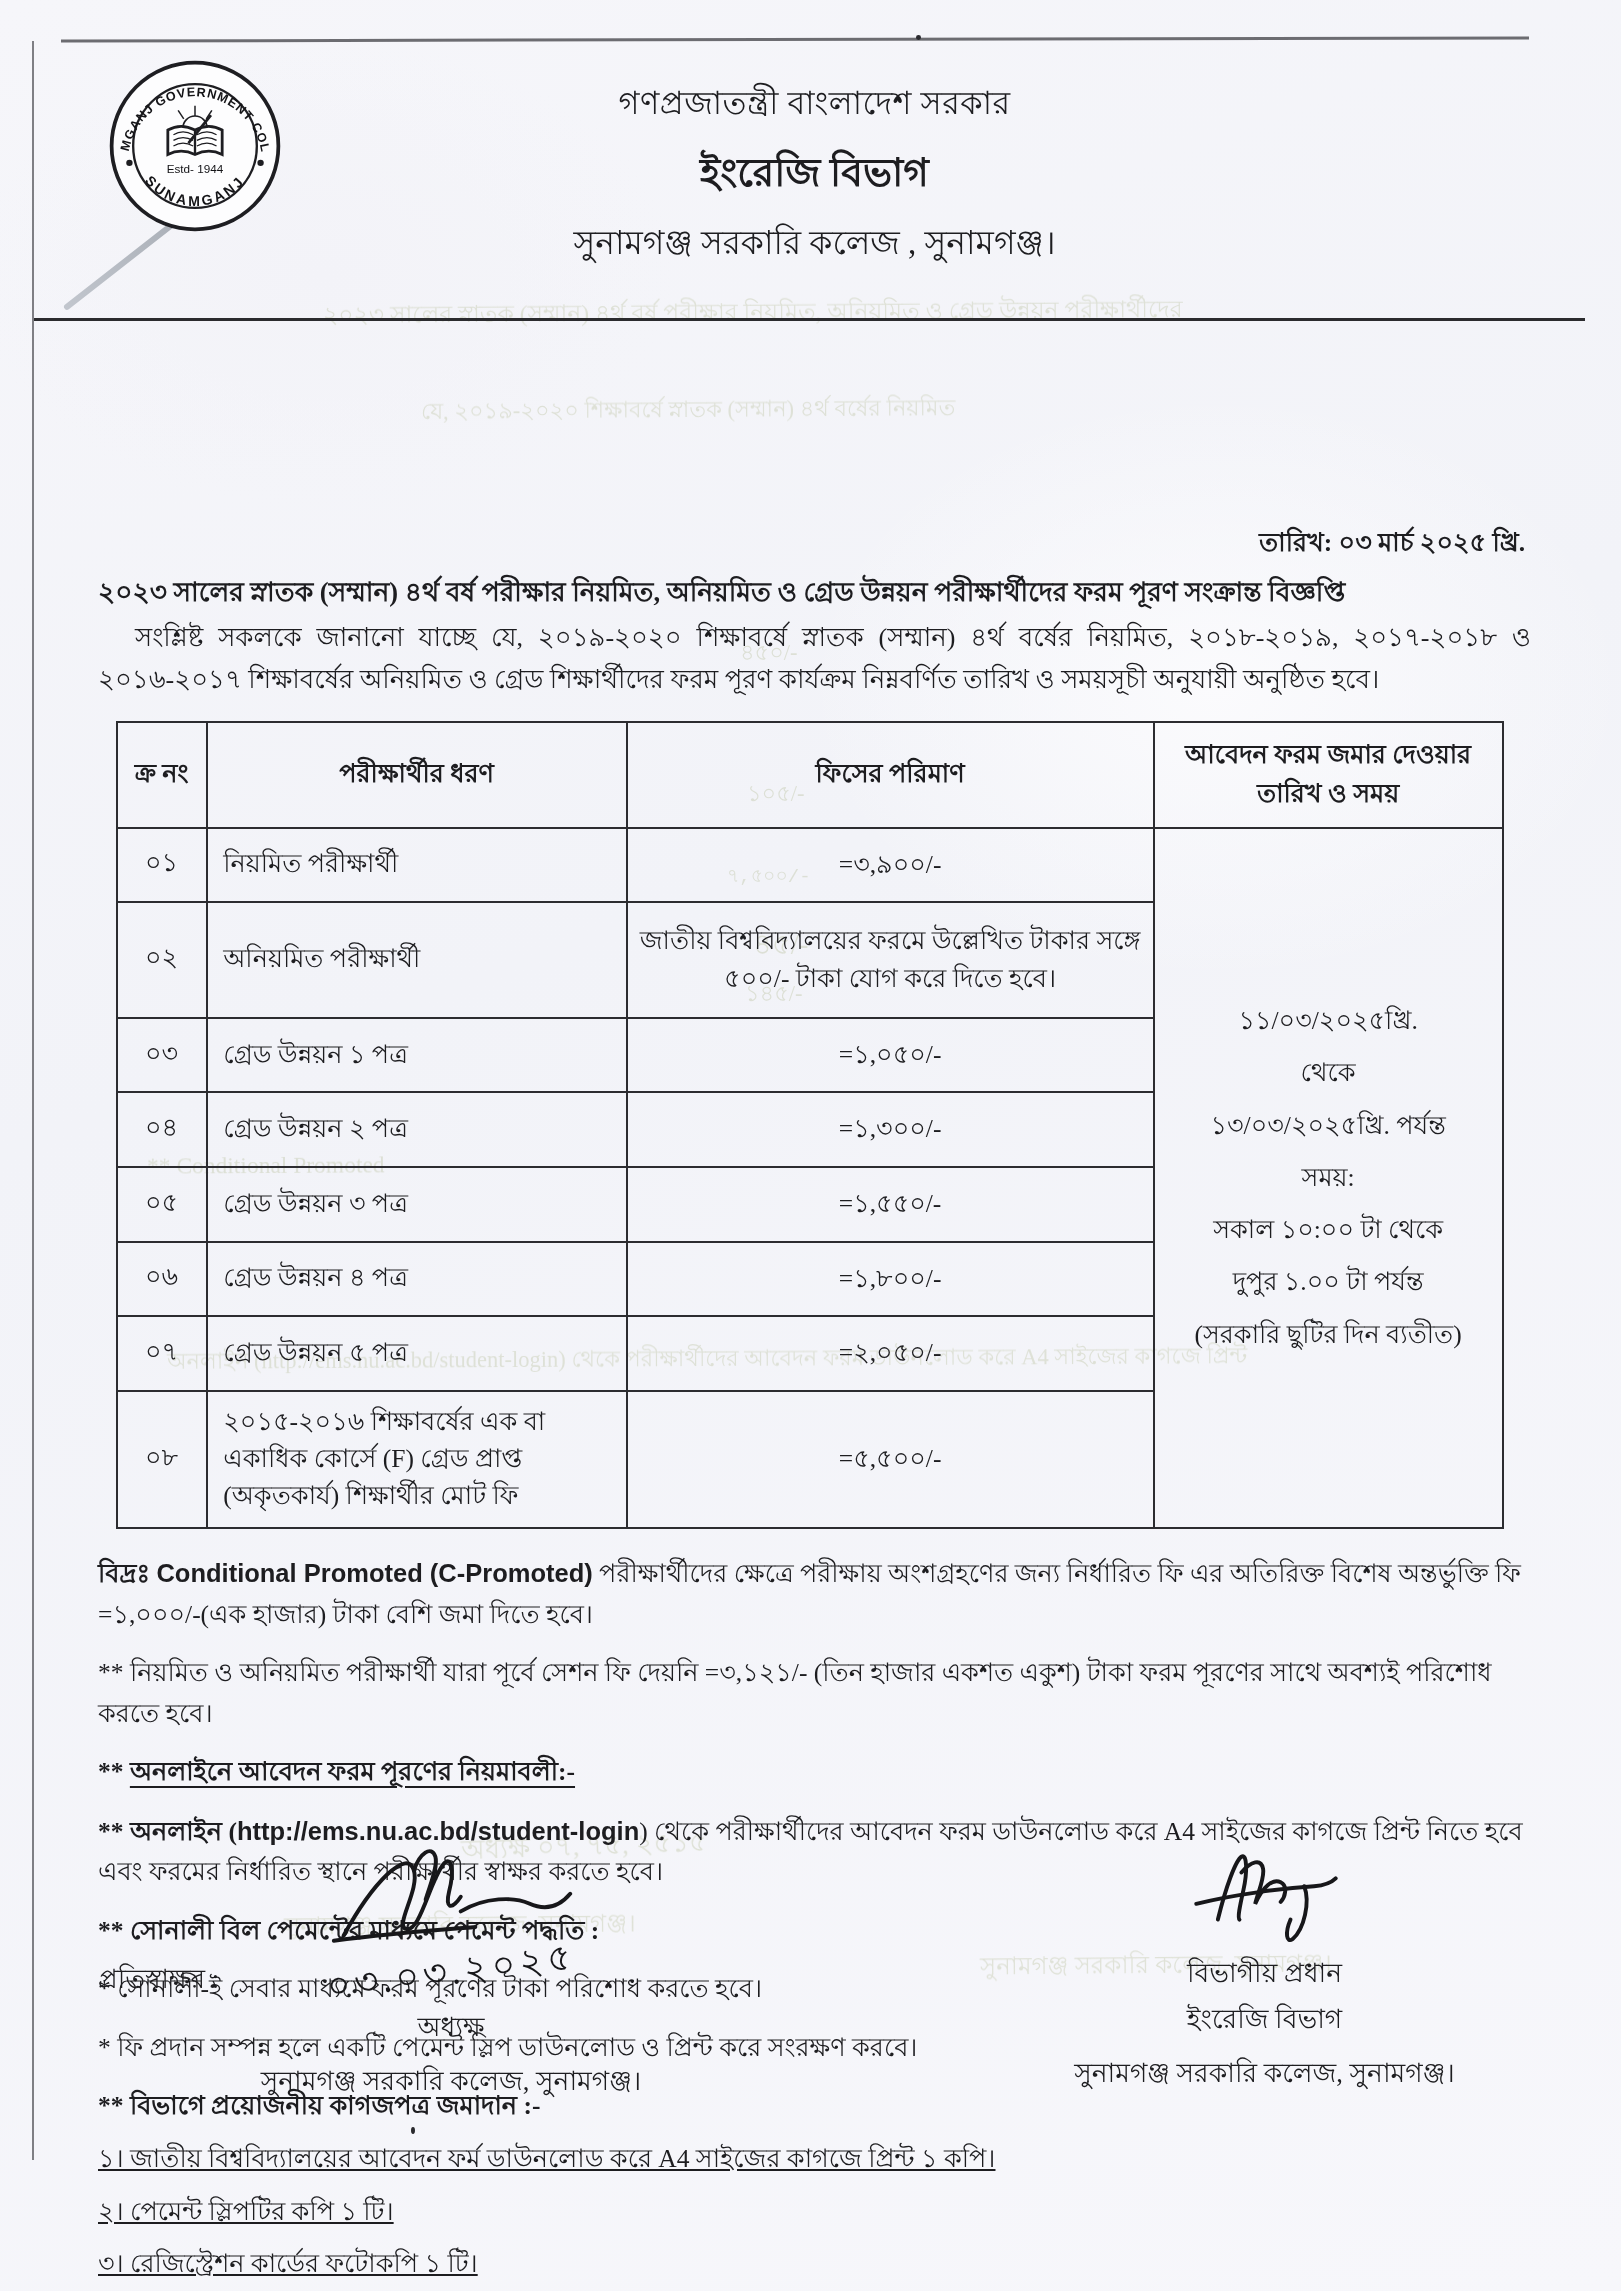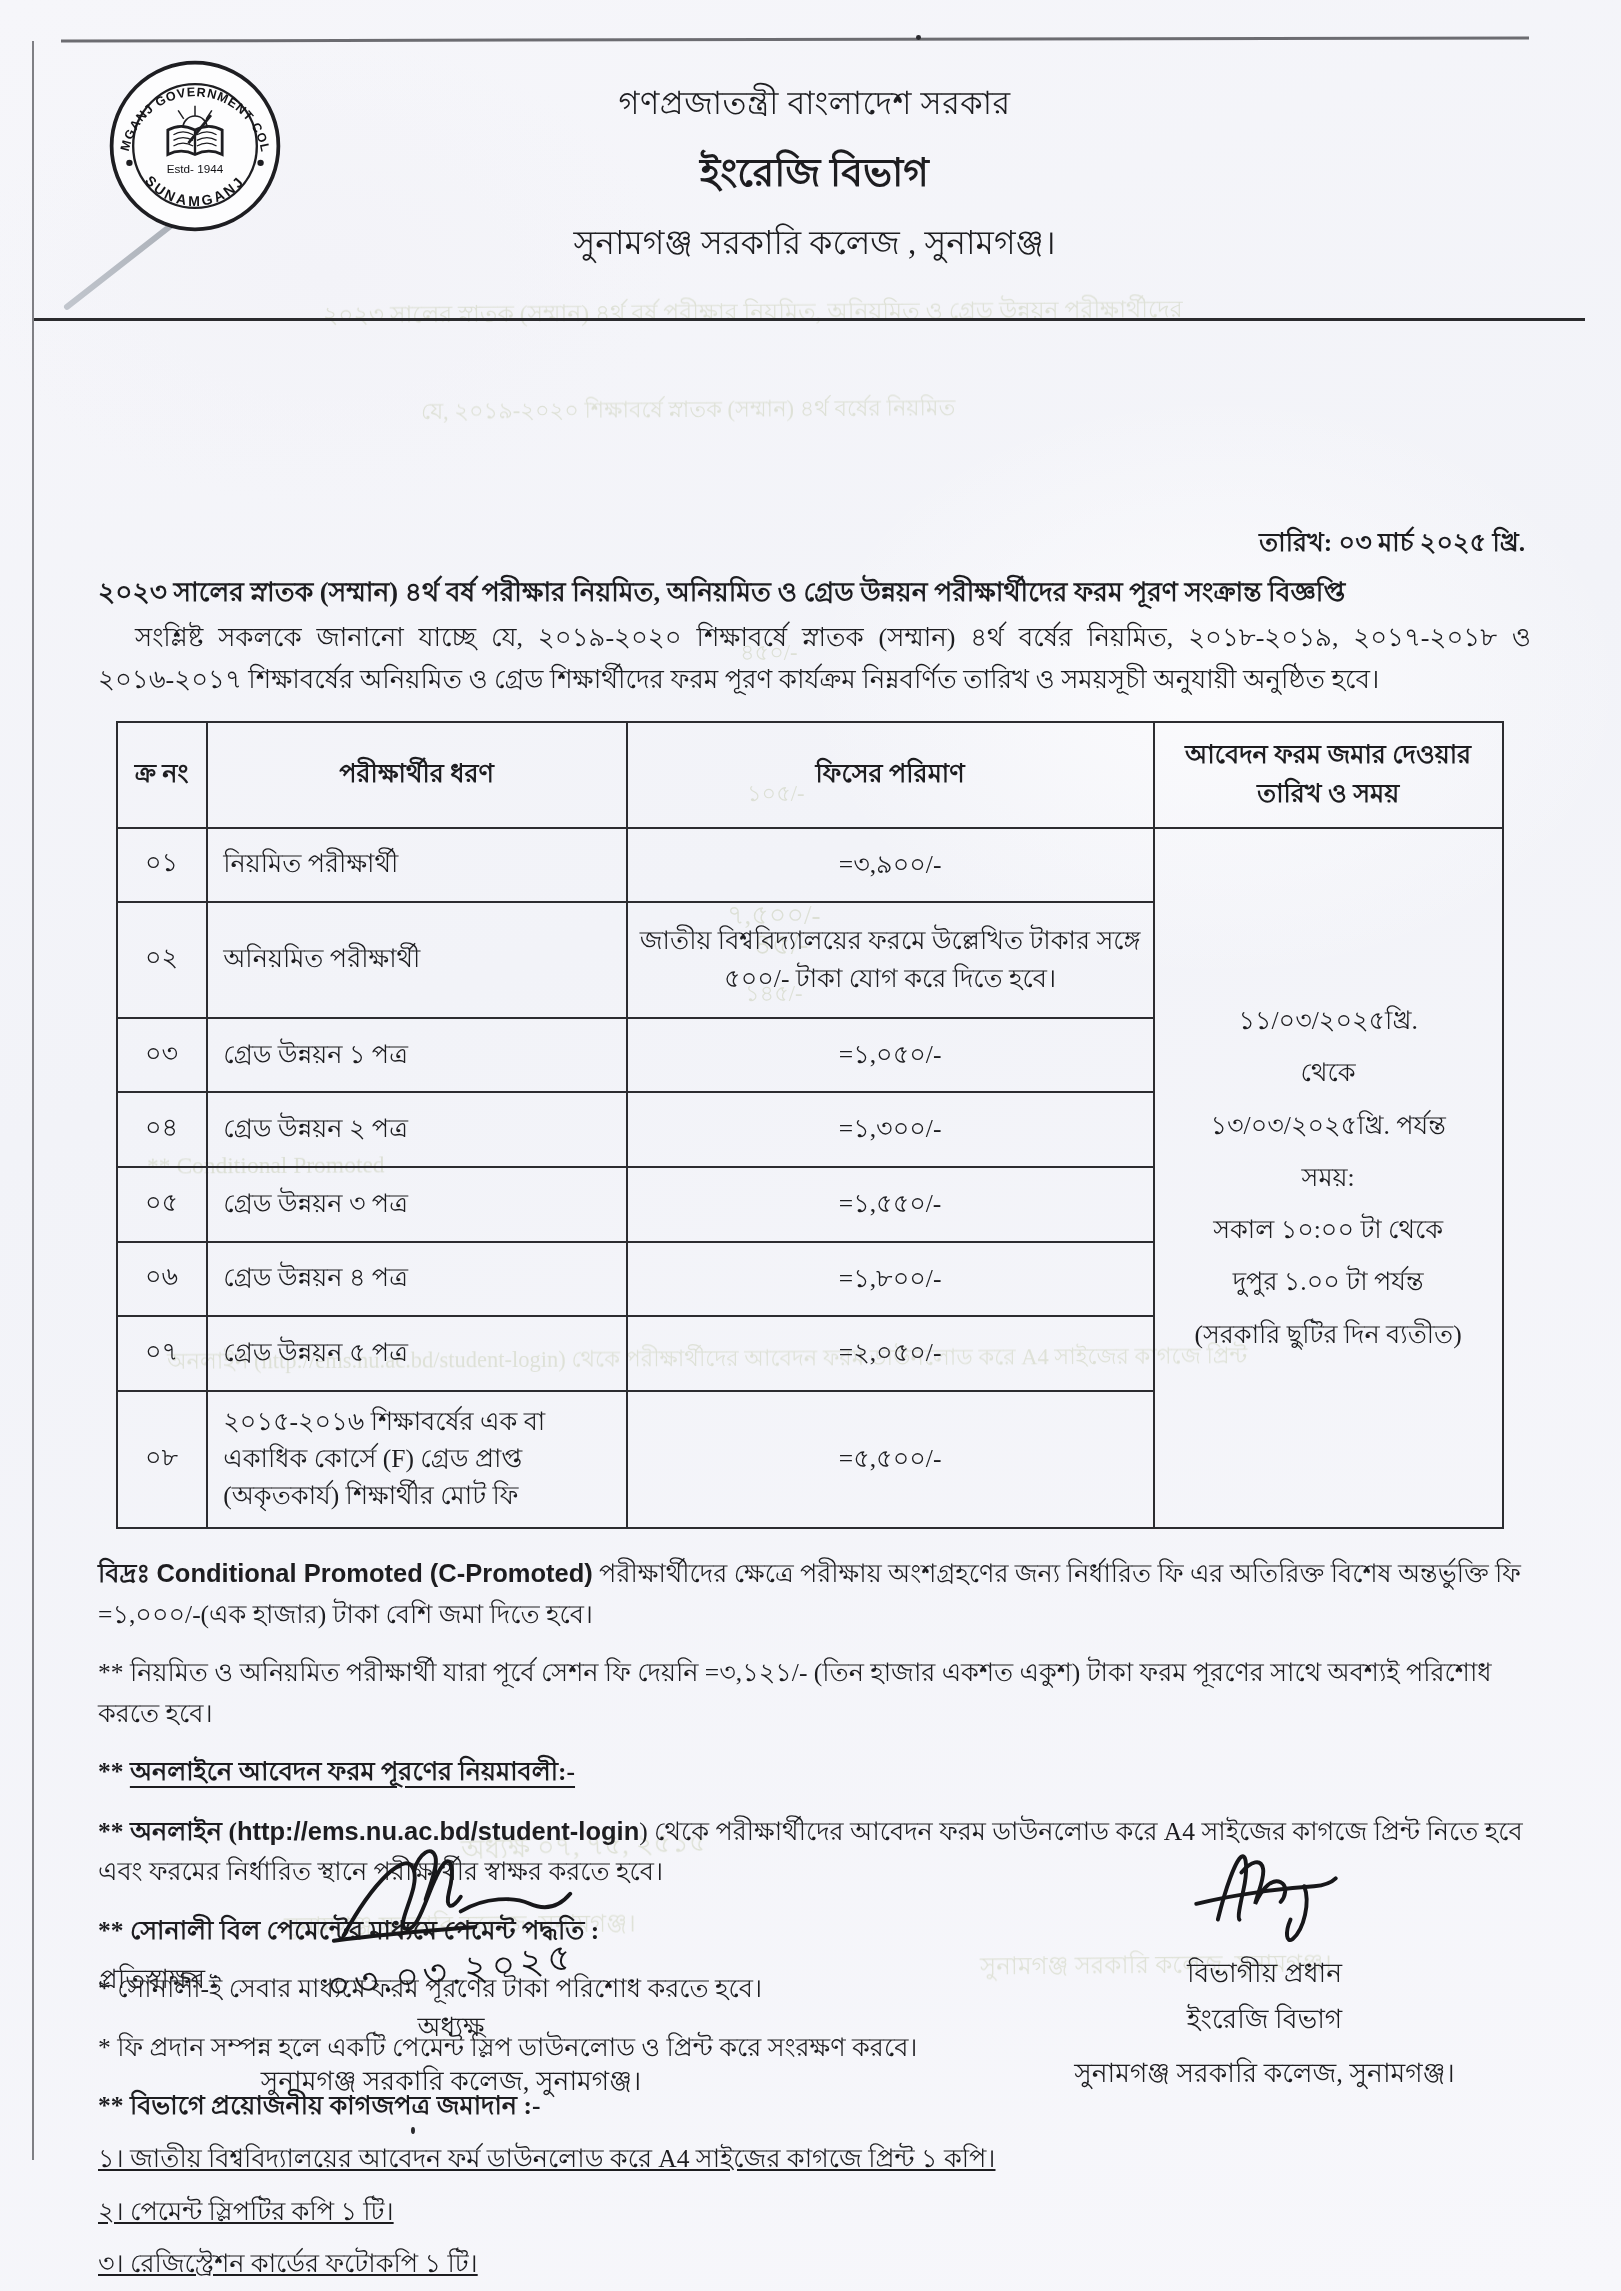--- a/index.html
+++ b/index.html
@@ -81,21 +81,21 @@
   <div class="scan-left-edge"></div>
   <div class="scan-streak"></div>
   <div class="speck" style="left:916px;top:35px;width:4.9px;height:4.9px;"></div>
   <div class="speck" style="left:411px;top:2127px;width:3.9px;height:6.9px;"></div>
 
   <div id="ghost-layer">
       <span class="ghost" style="left: 323px; top: 294px; font-size: 23.5px; transform: rotate(-0.4deg);">২০২৩ সালের স্নাতক (সম্মান) ৪র্থ বর্ষ পরীক্ষার নিয়মিত, অনিয়মিত ও গ্রেড উন্নয়ন পরীক্ষার্থীদের</span>
       <span class="ghost" style="left: 421px; top: 392px; font-size: 22.5px; transform: rotate(-0.4deg);">যে, ২০১৯-২০২০ শিক্ষাবর্ষে স্নাতক (সম্মান) ৪র্থ বর্ষের নিয়মিত</span>
       <span class="ghost" style="left: 740px; top: 635px; font-size: 22.5px;">৪৫০/-</span>
       <span class="ghost" style="left: 747px; top: 776px; font-size: 22.5px;">১০৫/-</span>
-      <span class="ghost" style="left: 727px; top: 894px; font-size: 27px;">৭,৫০০/-</span>
+      <span class="ghost" style="left: 727px; top: 861px; font-size: 19px; font-family: Liberation Mono, monospace;">৭,৫০০/-</span>
       <span class="ghost" style="left: 753px; top: 921px; font-size: 29px;">৪৫/-</span>
       <span class="ghost" style="left: 745px; top: 976px; font-size: 22.5px;">১৪৫/-</span>
       <span class="ghost" style="left: 147px; top: 1152px; font-size: 23.5px; transform: rotate(-0.3deg);">** Conditional Promoted</span>
       <span class="ghost" style="left: 167px; top: 1341px; font-size: 22.5px; transform: rotate(-0.3deg);">অনলাইন (http://ems.nu.ac.bd/student-login) থেকে পরীক্ষার্থীদের আবেদন ফরম ডাউনলোড করে A4 সাইজের কাগজে প্রিন্ট</span>
       <span class="ghost" style="left: 284px; top: 1906px; font-size: 24.5px; transform: rotate(-0.5deg);">সুনামগঞ্জ সরকারি কলেজ, সুনামগঞ্জ।</span>
       <span class="ghost" style="left: 461px; top: 1825px; font-size: 27.4px; transform: rotate(-2deg);">অধ্যক্ষ ০৭, ৭৫, ২৫১৫</span>
       <span class="ghost" style="left: 980px; top: 1946px; font-size: 24.5px; transform: rotate(-0.5deg);">সুনামগঞ্জ সরকারি কলেজ, সুনামগঞ্জ।</span>
     </div>
 
   <div class="content">

